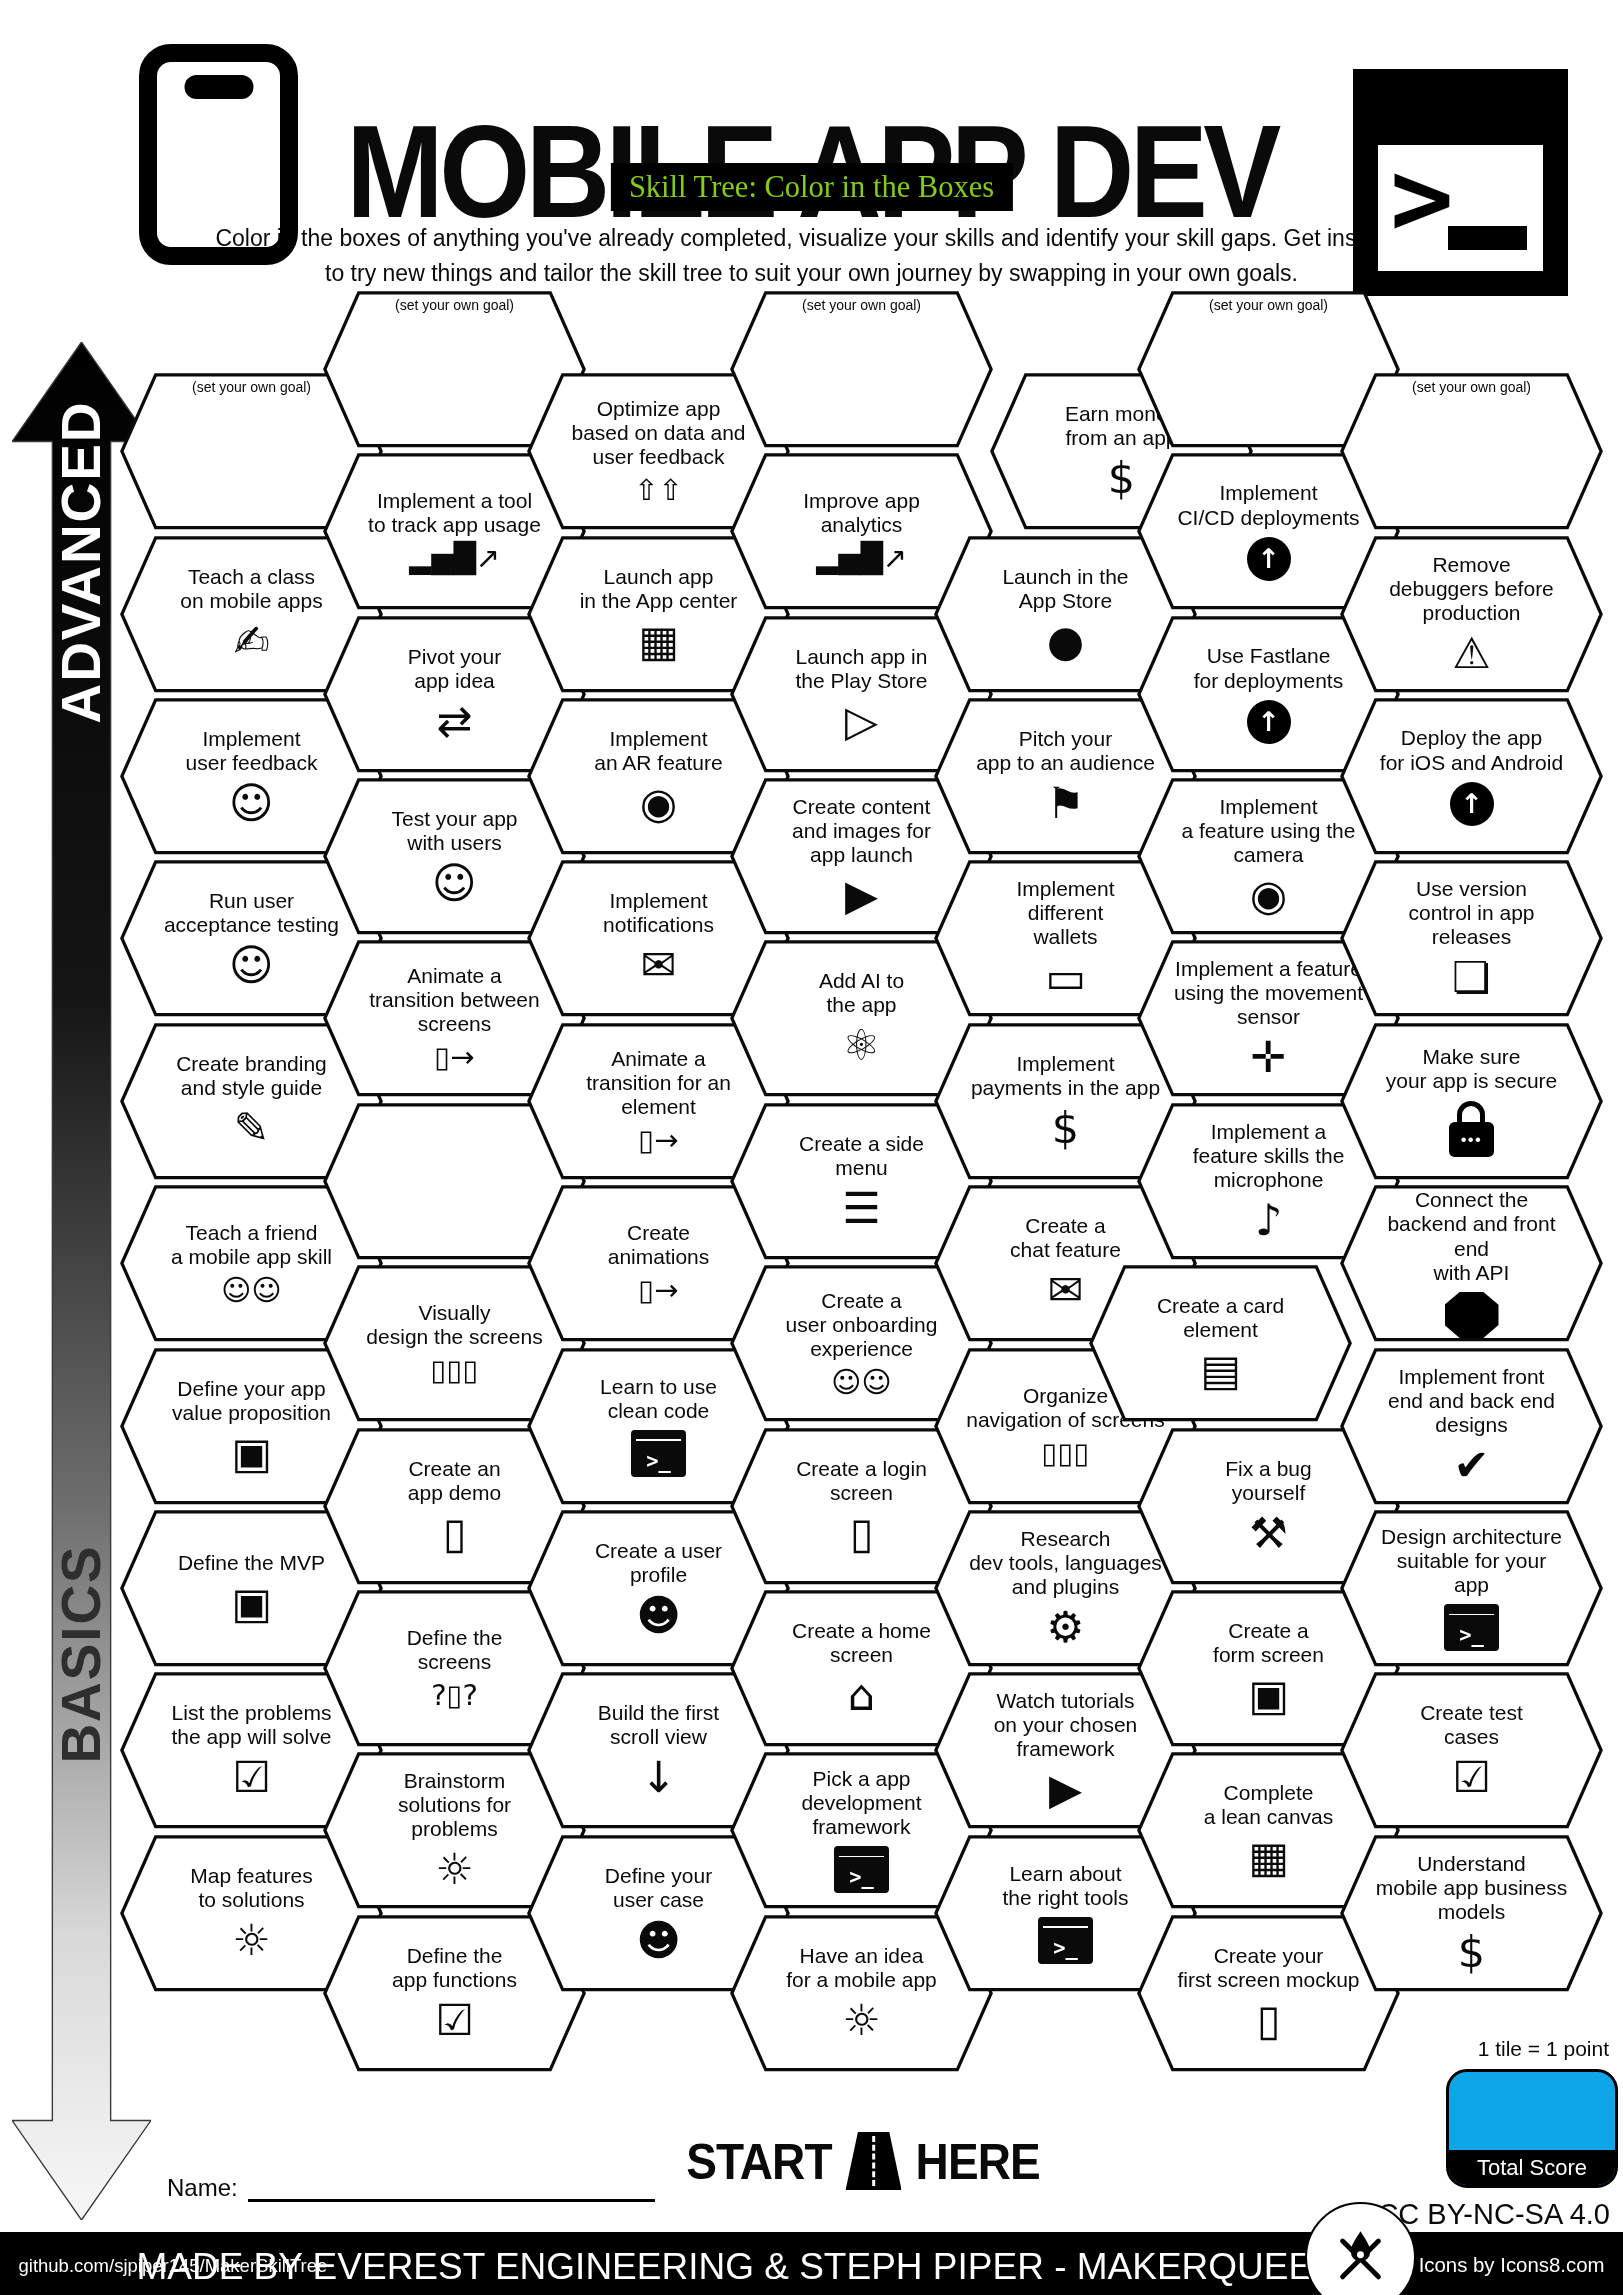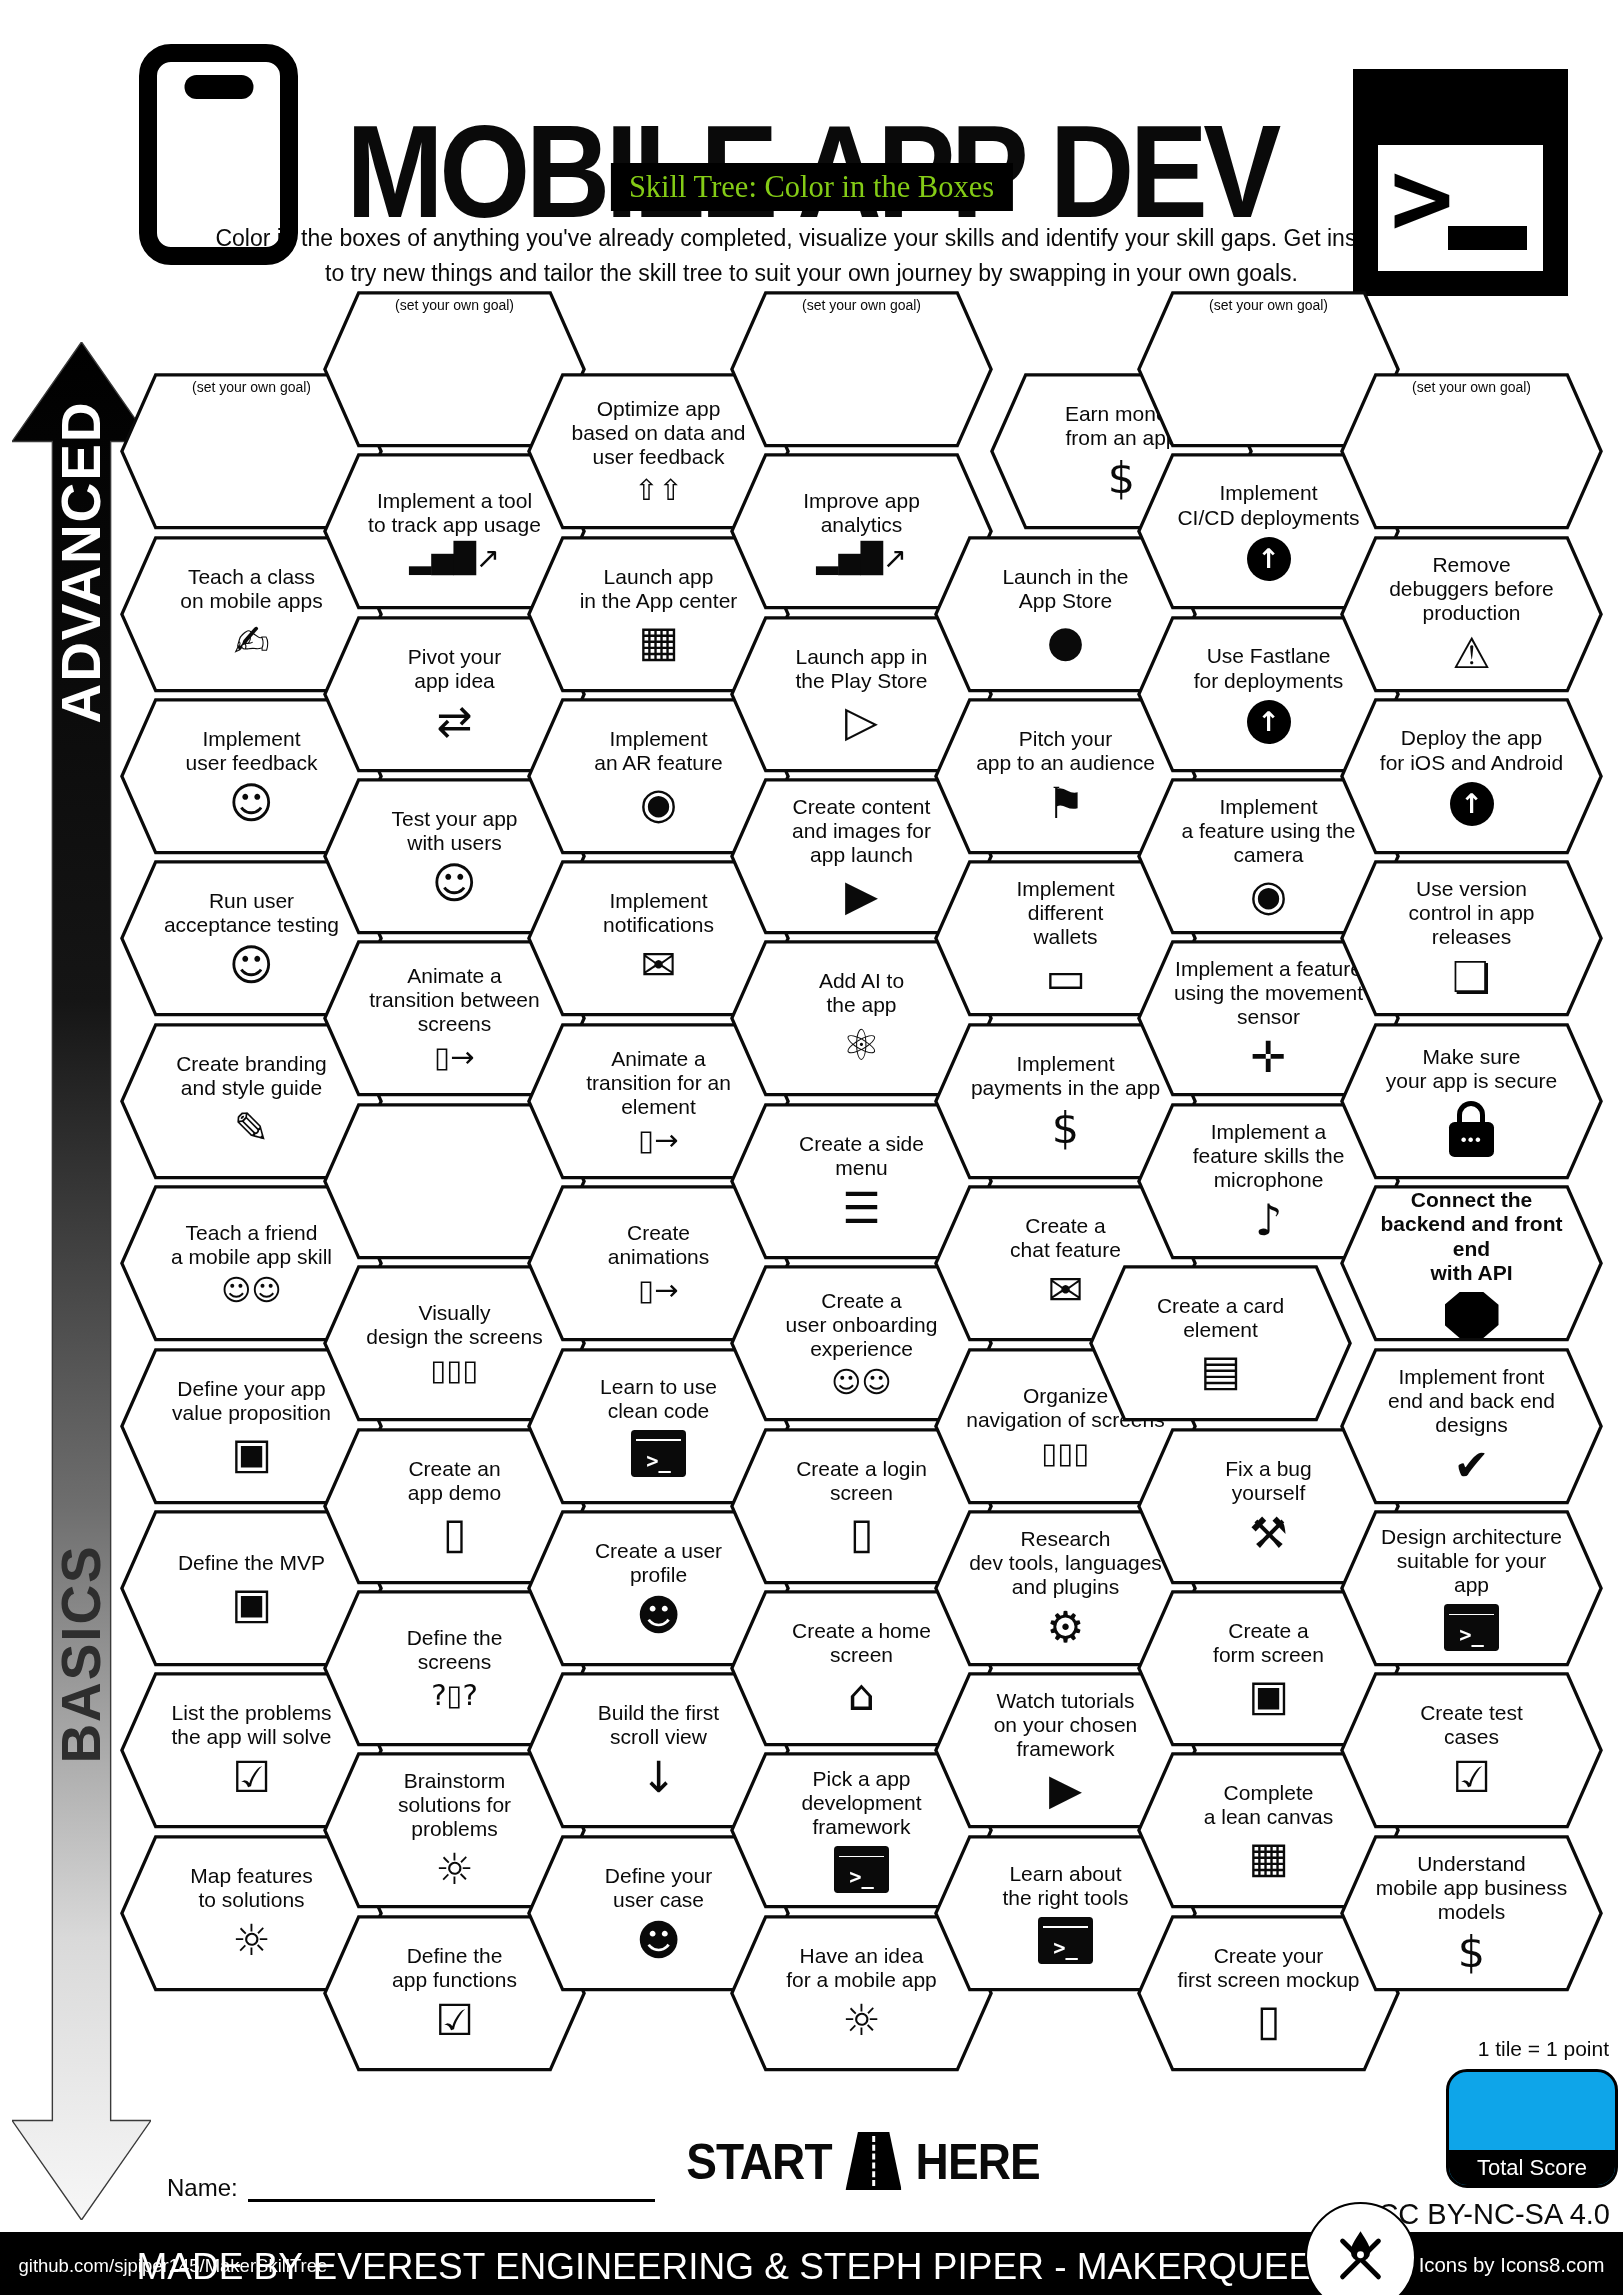--- a/index.html
+++ b/index.html
@@ -799,21 +799,21 @@
     <div class="hex" style="left: 1340px; top: 1023px;">
       <svg viewBox="0 0 568 338">
         <polygon points="77,4 491,4 564,169 491,334 77,334 4,169" fill="#ffffff" stroke="#0a0a0a" stroke-width="7"></polygon>
       </svg>
       <div class="hex-content">
         <span class="hex-label">Make sure
 your app is secure</span>
         <span class="shape-lock"></span>
       </div>
     </div>
-    <div class="hex" style="left: 1340px; top: 1185px; font-weight: bold;">
+    <div class="hex" style="left: 1340px; top: 1185px;">
       <svg viewBox="0 0 568 338">
         <polygon points="77,4 491,4 564,169 491,334 77,334 4,169" fill="#ffffff" stroke="#0a0a0a" stroke-width="7"></polygon>
       </svg>
       <div class="hex-content">
         <span class="hex-label">Connect the
 backend and front end
 with API</span>
         <span class="shape-api"></span>
       </div>
     </div>

